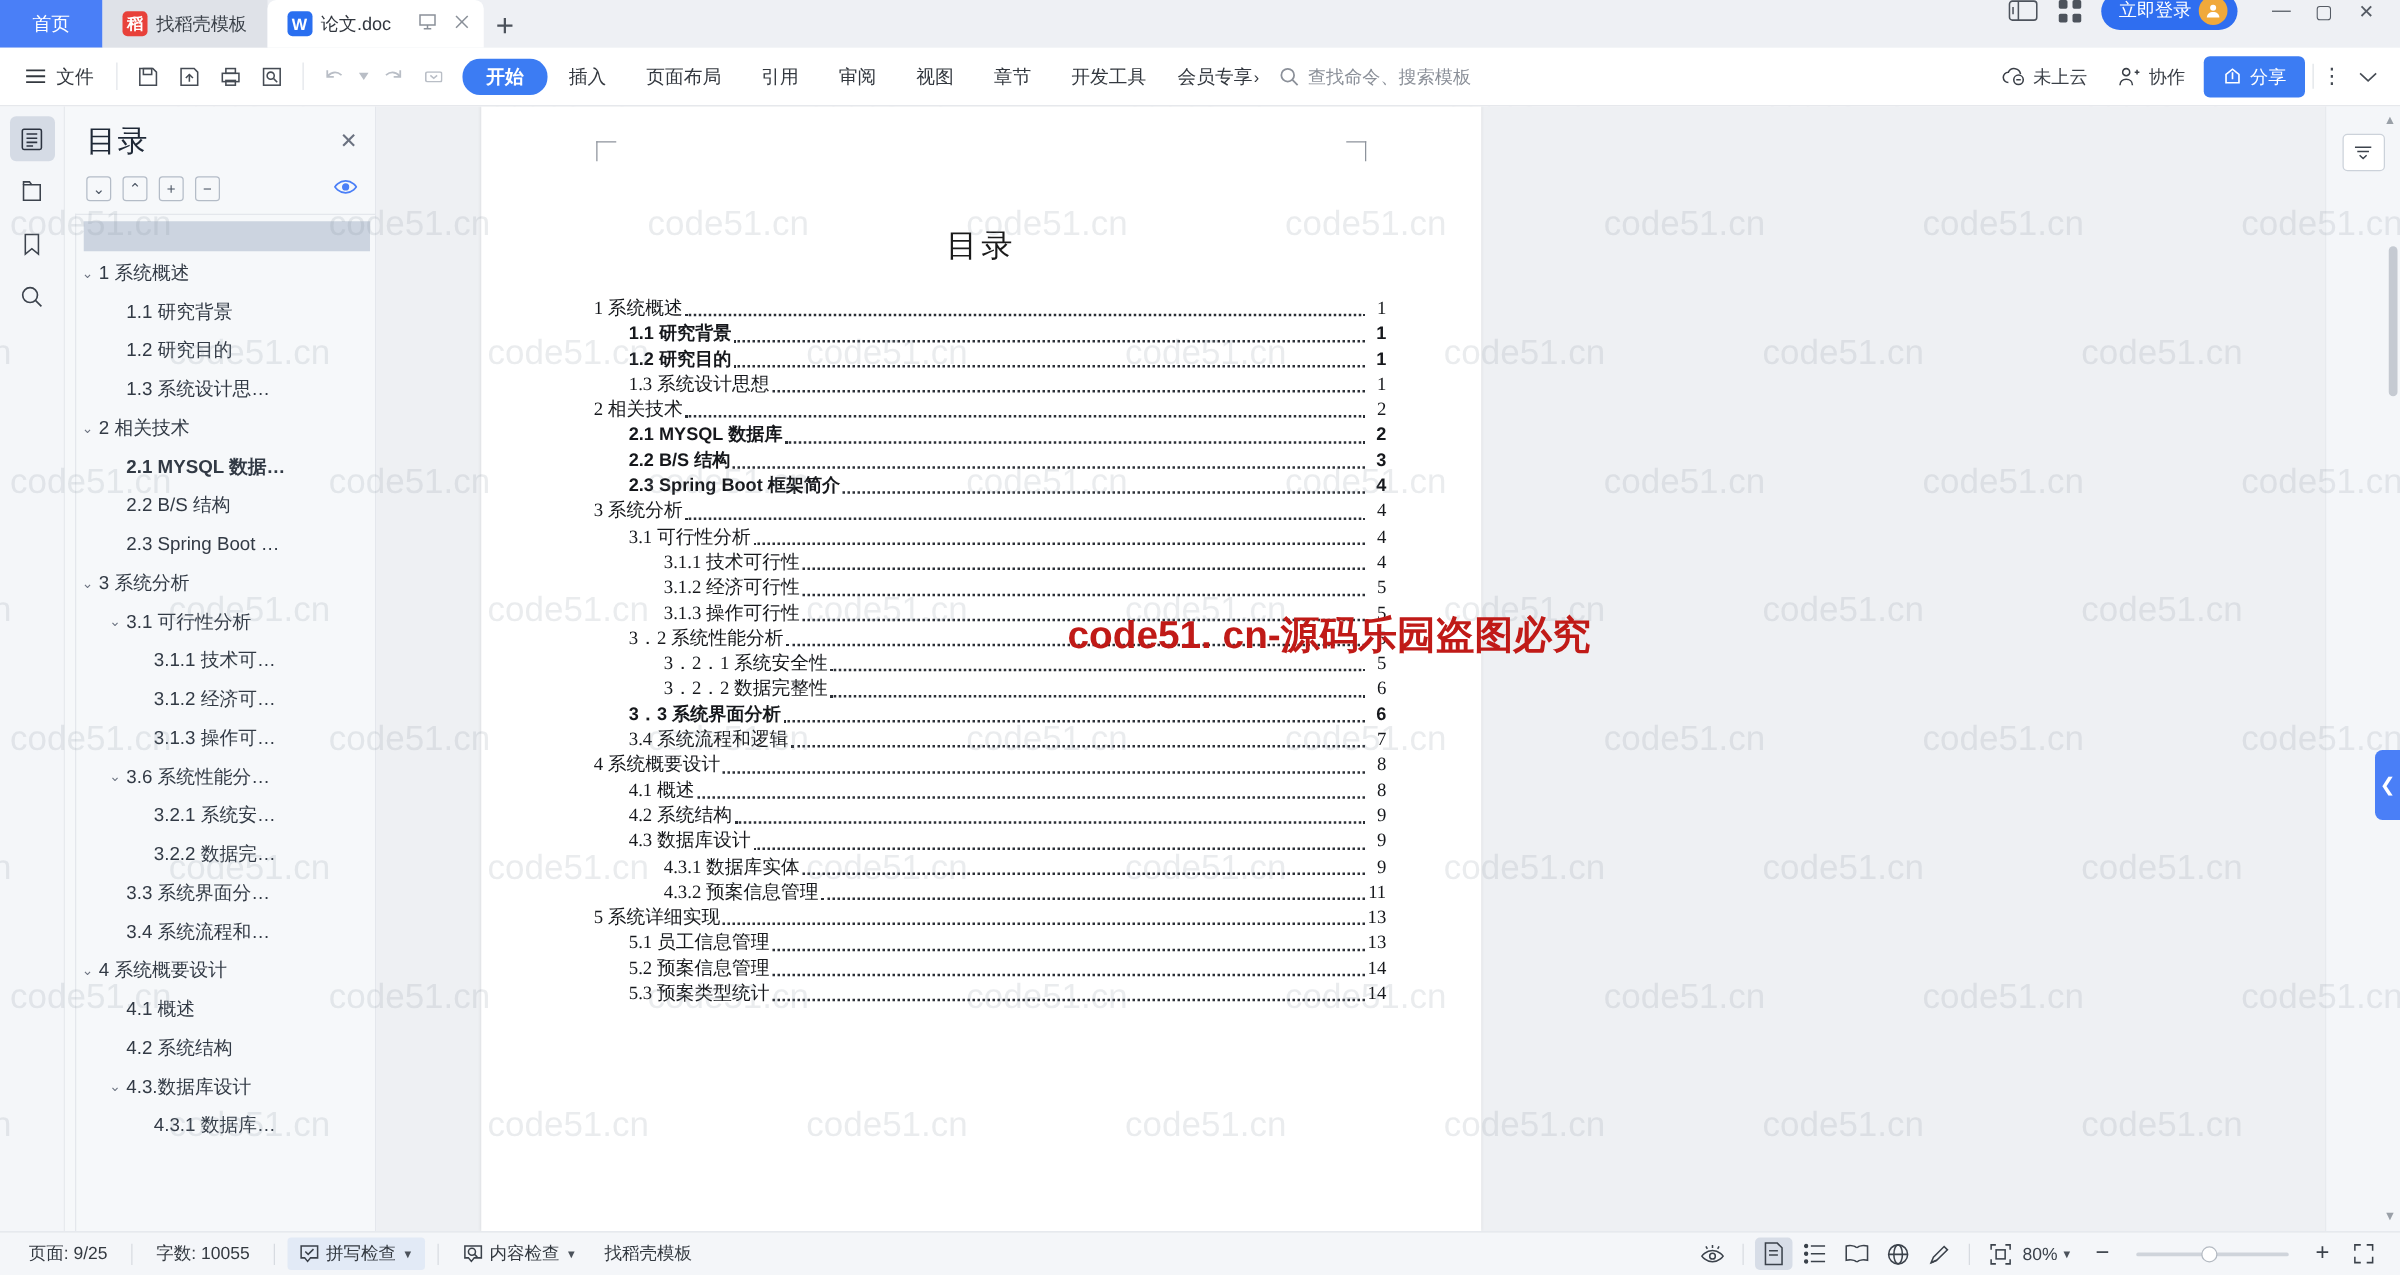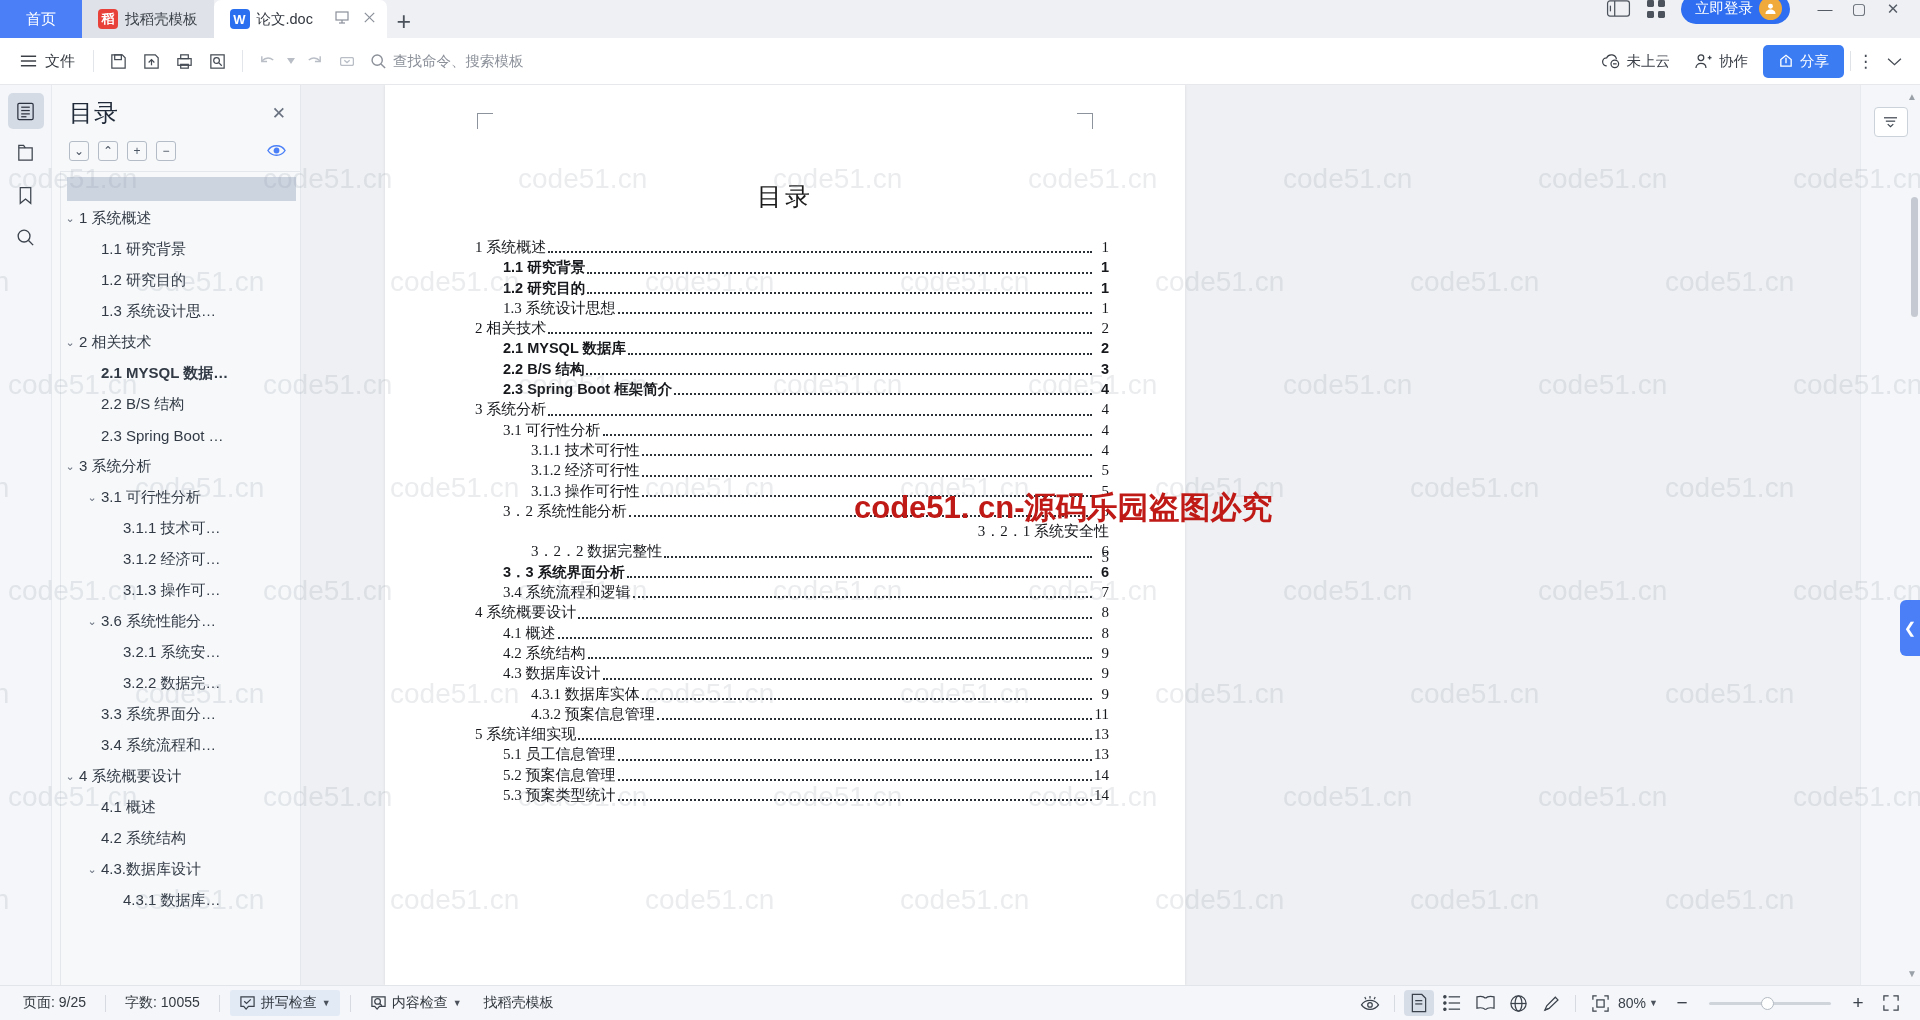--- a/index.html
+++ b/index.html
@@ -313,20 +313,34 @@
         <polyline points="17,3 17,8.5 11.5,8.5"></polyline>
     </svg>
   </div>
   <div class="rb-ic dim">
     <svg width="14" height="9" viewBox="0 0 14 9" fill="none" stroke="#b9bec6" stroke-width="1.3">
       <rect x="0.6" y="0.6" width="12.8" height="7.8" rx="1.4"></rect>
         <polyline points="4.3,3.3 7,5.6 9.7,3.3"></polyline>
     </svg>
   </div>
 
+  <div class="rb-tabs">
+    <div class="rb-tab sel">开始</div>
+    <div class="rb-tab">插入</div>
+    <div class="rb-tab">页面布局</div>
+    <div class="rb-tab">引用</div>
+    <div class="rb-tab">审阅</div>
+    <div class="rb-tab">视图</div>
+    <div class="rb-tab">章节</div>
+    <div class="rb-tab">开发工具</div>
+    <div class="rb-vip">
+      <span>会员专享</span>
+      <span style="font-size:13px;color:#7b8governor">›</span>
+    </div>
+  </div>
 
   <div class="rb-search">
     <svg width="17" height="17" viewBox="0 0 18 18" fill="none" stroke="#8b9099" stroke-width="1.5">
       <circle cx="7.6" cy="7.6" r="5.4"></circle>
         <line x1="11.6" y1="11.6" x2="16" y2="16"></line>
     </svg>
     <span>查找命令、搜索模板</span>
   </div>
 
   <div class="ribbon-right">
@@ -581,21 +595,21 @@
             <div class="toc-row" style="padding-left: 70px;">
               <span class="lbl">3.1.3 操作可行性</span>
               <span class="dots"></span>
               <span class="pg">5</span>
             </div>
             <div class="toc-row" style="padding-left: 42px;">
               <span class="lbl">3．2 系统性能分析</span>
               <span class="dots"></span>
               <span class="pg">5</span>
             </div>
-            <div class="toc-row" style="padding-left: 70px; flex-direction: column;">
+            <div class="toc-row" style="padding-left: 70px;">
               <span class="lbl">3．2．1  系统安全性</span>
               <span class="dots"></span>
               <span class="pg">5</span>
             </div>
             <div class="toc-row" style="padding-left: 70px;">
               <span class="lbl">3．2．2  数据完整性</span>
               <span class="dots"></span>
               <span class="pg">6</span>
             </div>
             <div class="toc-row b" style="padding-left: 42px;">

